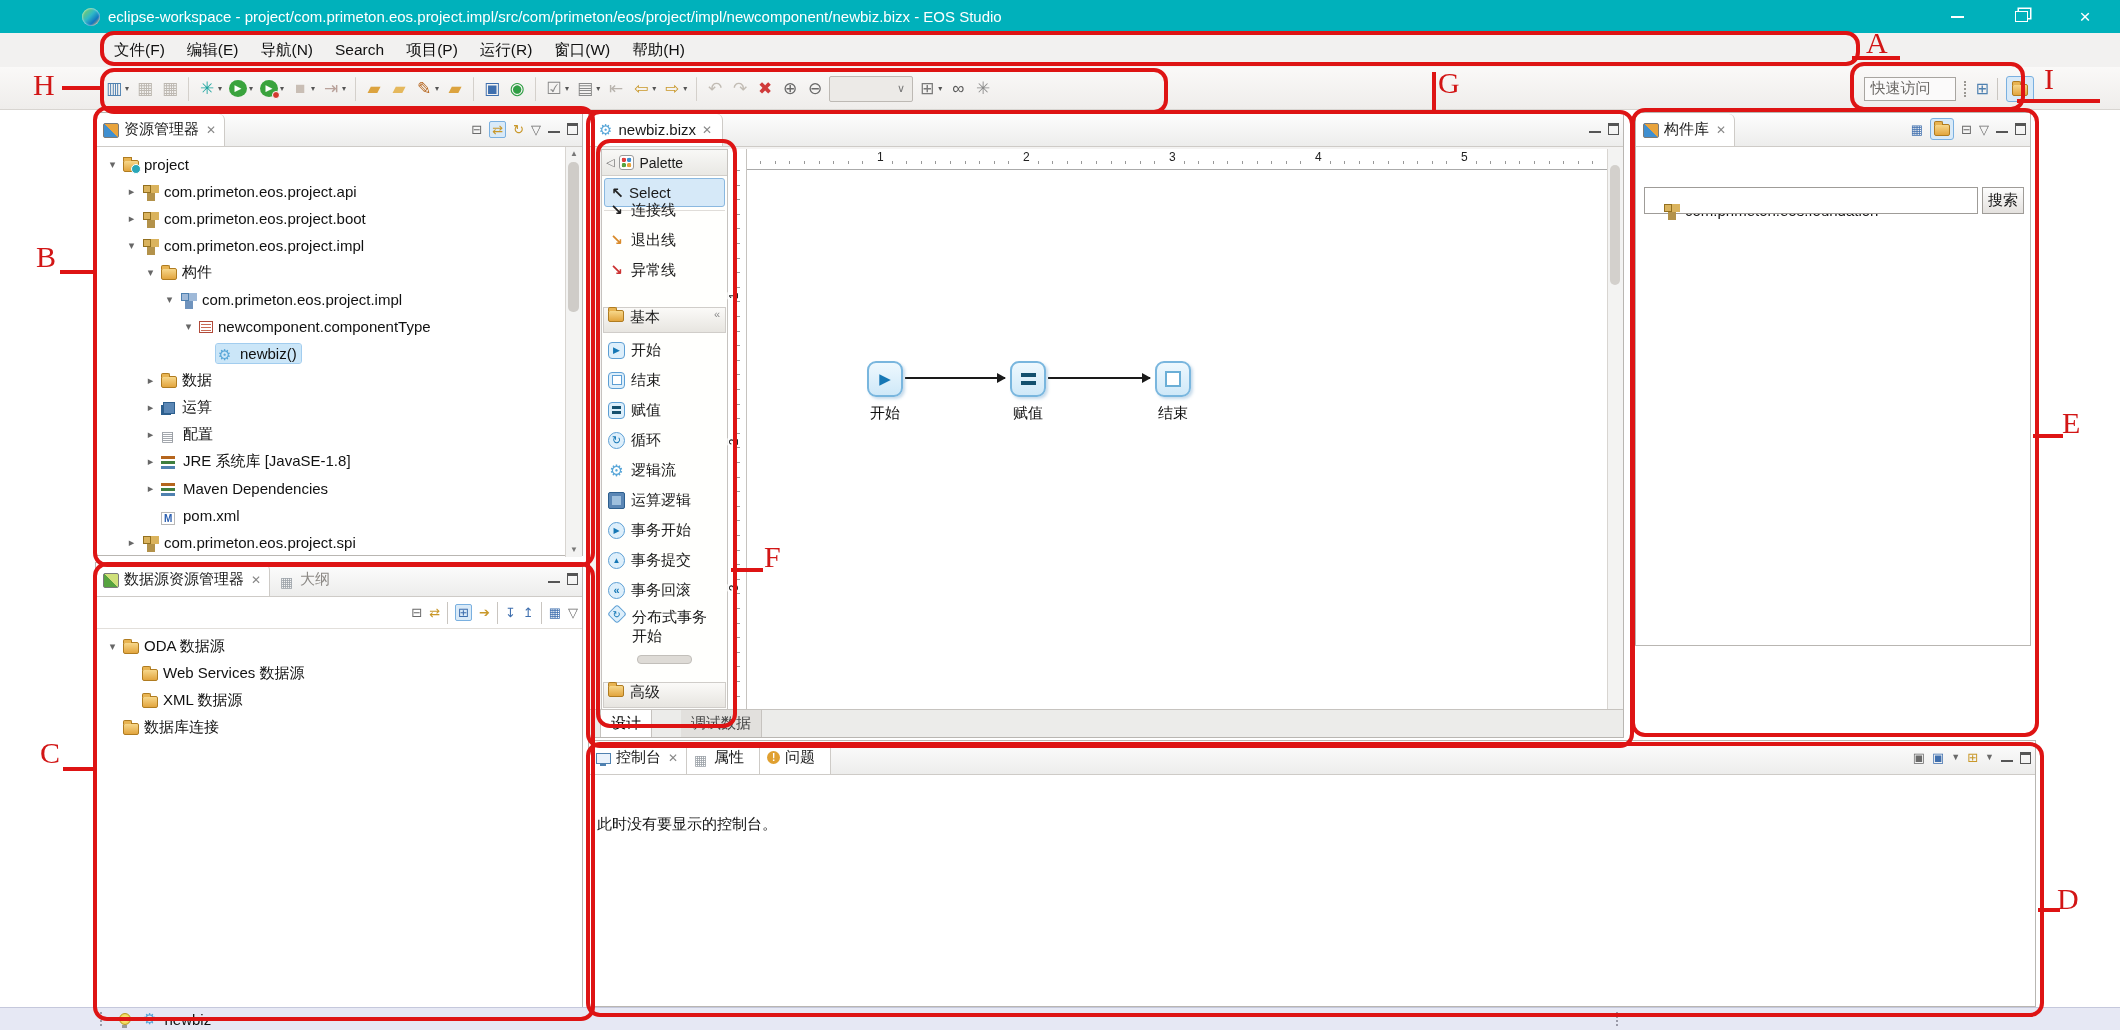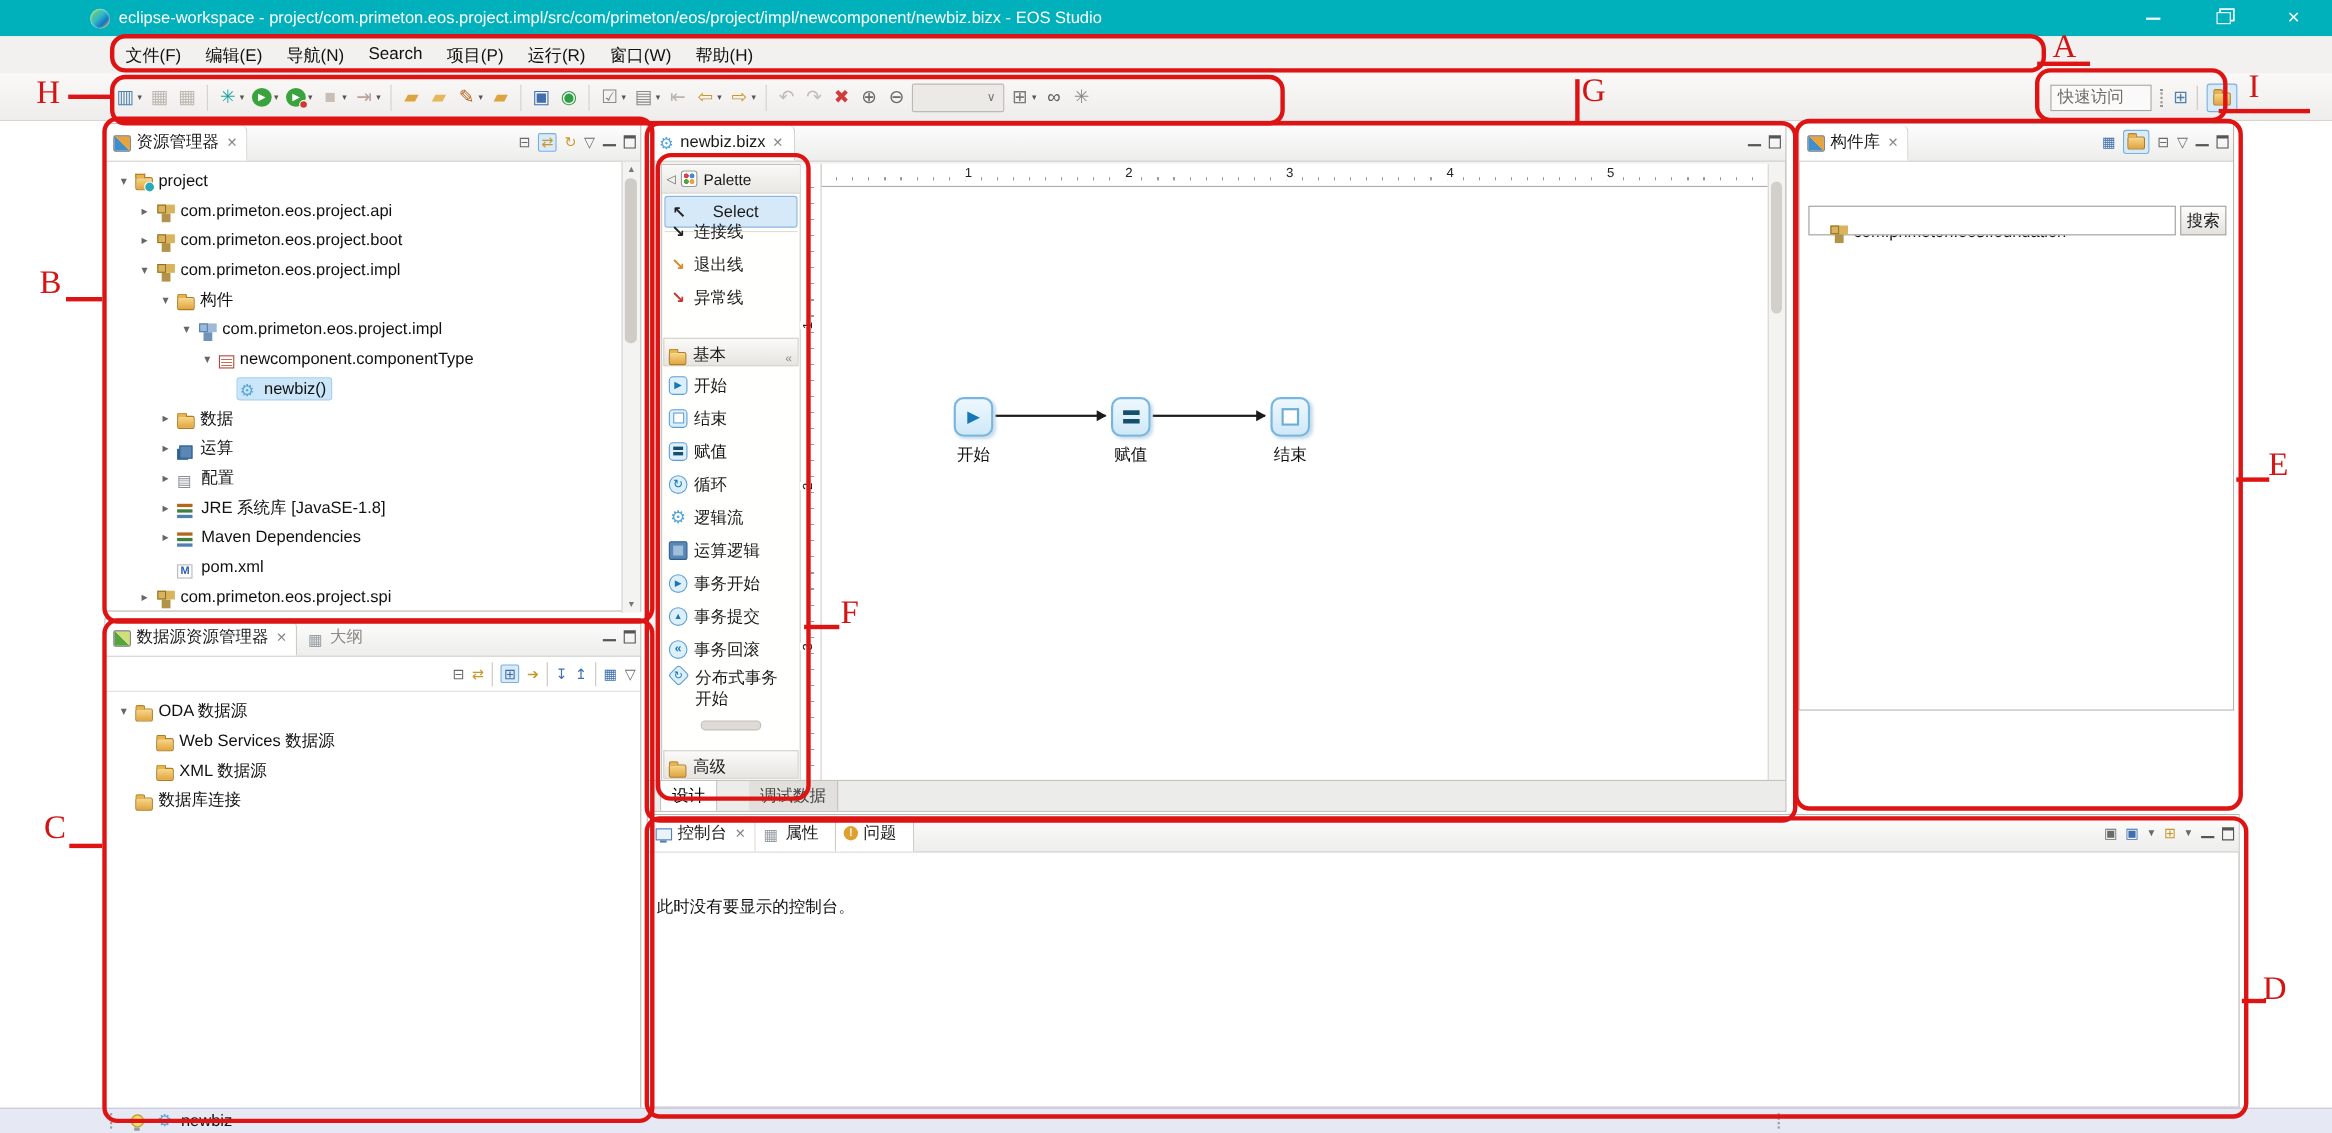--- a/index.html
+++ b/index.html
@@ -56,21 +56,21 @@
   
   .tree{padding-top:4px;}
   .trow{height:27px;display:flex;align-items:center;}
   .trow[data-level="0"]{padding-left:8px;}
   .trow[data-level="1"]{padding-left:27px;}
   .trow[data-level="2"]{padding-left:46px;}
   .trow[data-level="3"]{padding-left:65px;}
   .trow[data-level="4"]{padding-left:84px;}
   .trow[data-level="5"]{padding-left:103px;}
   .tw{width:17px;color:#676767;font-size:11px;flex:none;text-align:center;}
-  .tin{display:flex;align-items:flex-end;gap:5px;padding:1px 4px 1px 2px;border-radius:2px;}
+  .tin{display:flex;align-items:center;gap:5px;padding:1px 4px 1px 2px;border-radius:2px;}
   .tin[data-sel="1"]{background:#cbe6f8;outline:1px solid #a2cdef;}
   .tlabel{white-space:nowrap;font-size:15px;color:#111;}
 
   
   .tico{position:relative;display:inline-block;width:17px;height:15px;flex:none;}
   .tico[data-icon="folder"]{width:16px;height:12px;margin-top:2px;background:linear-gradient(#f7d78a,#e2a53e);border:1px solid #b07c20;border-radius:2px;box-sizing:border-box;}
   .tico[data-icon="folder"]::before{content:"";position:absolute;top:-4px;left:-1px;width:7px;height:3px;background:#e8b452;border:1px solid #b07c20;border-bottom:none;border-radius:2px 2px 0 0;}
   .tico[data-icon="proj"]{width:16px;height:12px;margin-top:2px;background:linear-gradient(#f7d78a,#e2a53e);border:1px solid #b07c20;border-radius:2px;box-sizing:border-box;}
   .tico[data-icon="proj"]::before{content:"";position:absolute;top:-4px;left:-1px;width:7px;height:3px;background:#e8b452;border:1px solid #b07c20;border-bottom:none;}
   .tico[data-icon="proj"]::after{content:"";position:absolute;right:-3px;bottom:-3px;width:8px;height:8px;border-radius:50%;background:#2aa7b8;border:1px solid #fff;}
@@ -94,29 +94,29 @@
   
   .editorwrap{position:absolute;left:588px;top:112px;width:1036px;height:626px;background:#f4f3f2;border:1px solid #b9b6b2;box-sizing:border-box;}
   .etabbar{height:33px;background:linear-gradient(#fdfdfd,#ededec);border-bottom:1px solid #cecbc7;display:flex;align-items:center;position:relative;}
   .etab{height:32px;display:flex;align-items:center;gap:6px;background:#fff;border-right:1px solid #cecbc7;padding:0 10px;border-radius:2px 6px 0 0;font-size:15px;}
   .egear{color:#58a6d8;font-size:15px;font-style:normal;}
   
   .palette{position:absolute;left:12px;top:36px;width:127px;height:562px;background:#fffffd;border:1px solid #c6c3bf;box-sizing:border-box;}
   .palhead{position:absolute;left:0;top:0;right:0;height:25px;background:linear-gradient(#f8f8f6,#e9e8e4);border-bottom:1px solid #d0cdc9;display:flex;align-items:center;gap:5px;padding-left:4px;font-size:14px;}
   .palcollapse{color:#666;font-size:11px;}
   .paldots{width:13px;height:13px;border-radius:3px;border:1px solid #999;background:radial-gradient(circle at 30% 30%,#e04040 2px,transparent 2.5px),radial-gradient(circle at 70% 30%,#3f8fd0 2px,transparent 2.5px),radial-gradient(circle at 30% 70%,#56a33f 2px,transparent 2.5px),radial-gradient(circle at 70% 70%,#e8a33c 2px,transparent 2.5px),#fff;}
-  .pselect{position:absolute;left:2px;top:28px;right:2px;height:29px;background:#d6e9f8;border:1px solid #8ab8e0;border-radius:3px;display:flex;align-items:center;gap:22px;padding-left:4px;box-sizing:border-box;font-size:15px;}
+  .pselect{position:absolute;left:2px;top:28px;right:2px;height:29px;background:#d6e9f8;border:1px solid #8ab8e0;border-radius:3px;display:flex;align-items:center;gap:3px;padding-left:4px;box-sizing:border-box;font-size:15px;}
   .psep{position:absolute;left:2px;top:60px;right:2px;border-top:1px solid #e0ddd9;}
   .plines{position:absolute;left:2px;top:62px;right:2px;}
   .pitems{position:absolute;left:2px;top:185px;right:2px;height:316px;overflow:hidden;}
   .prow{height:30px;display:flex;align-items:center;gap:6px;padding-left:4px;font-size:15px;}
   .prow[data-tall="1"]{height:46px;align-items:flex-start;padding-top:2px;}
   .prow[data-tall="1"] .plabel{white-space:normal;width:78px;line-height:19px;}
   .plabel{white-space:nowrap;}
-  .psection{position:absolute;left:1px;right:1px;height:26px;background:linear-gradient(#fbfaf8,#e7e5e0);border:1px solid #d0cdc9;display:flex;align-items:flex-end;gap:6px;padding-left:4px;font-size:15px;box-sizing:border-box;}
+  .psection{position:absolute;left:1px;right:1px;height:26px;background:linear-gradient(#fbfaf8,#e7e5e0);border:1px solid #d0cdc9;display:flex;align-items:flex-start;gap:6px;padding-left:4px;font-size:15px;box-sizing:border-box;}
   .psection .chev{margin-left:auto;margin-right:5px;color:#8a8a8a;font-size:11px;}
   .pgrip{position:absolute;left:35px;right:35px;top:505px;height:7px;background:#dedbd6;border:1px solid #c2bfba;border-radius:4px;}
   .sec-basic{top:157px;}
   .sec-adv{bottom:2px;}
 
   
   .pico{position:relative;width:17px;height:17px;flex:none;display:inline-flex;align-items:center;justify-content:center;box-sizing:border-box;border-radius:4px;}
   .pico[data-icon="cursor"]::before{content:"↖";color:#222;font-size:15px;font-weight:bold;}
   .pico[data-icon="line"]::before{content:"↘";color:#222;font-size:15px;font-weight:bold;}
   .pico[data-icon="exit"]::before{content:"↘";color:#d98a2b;font-size:15px;font-weight:bold;}

